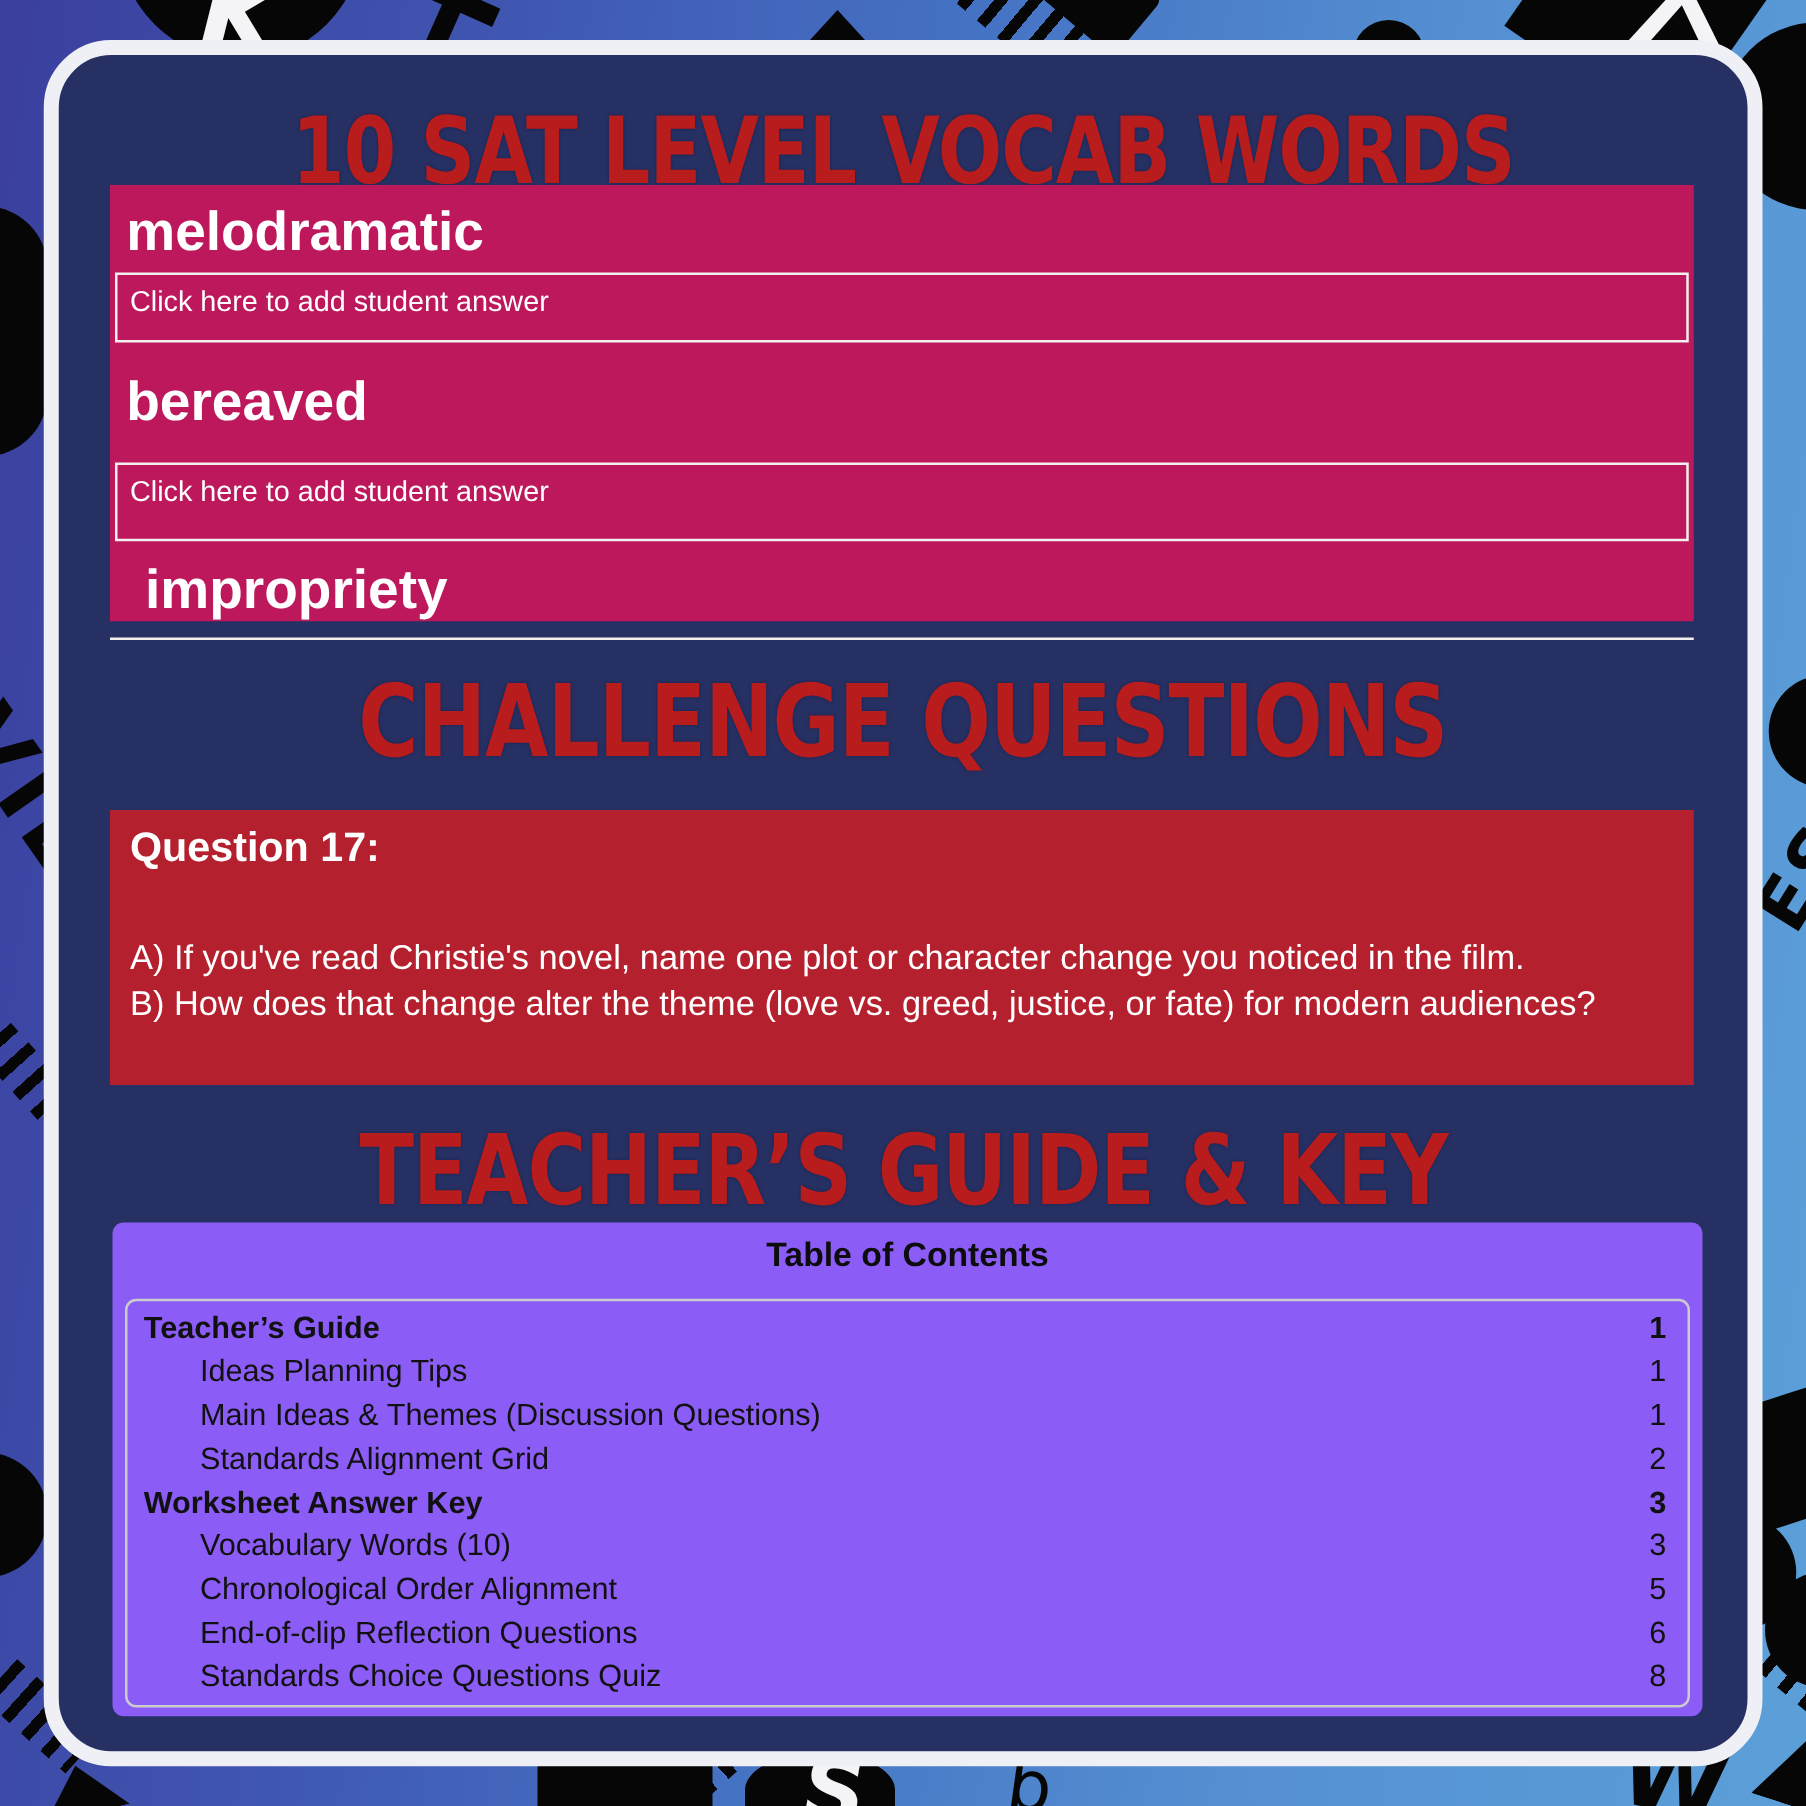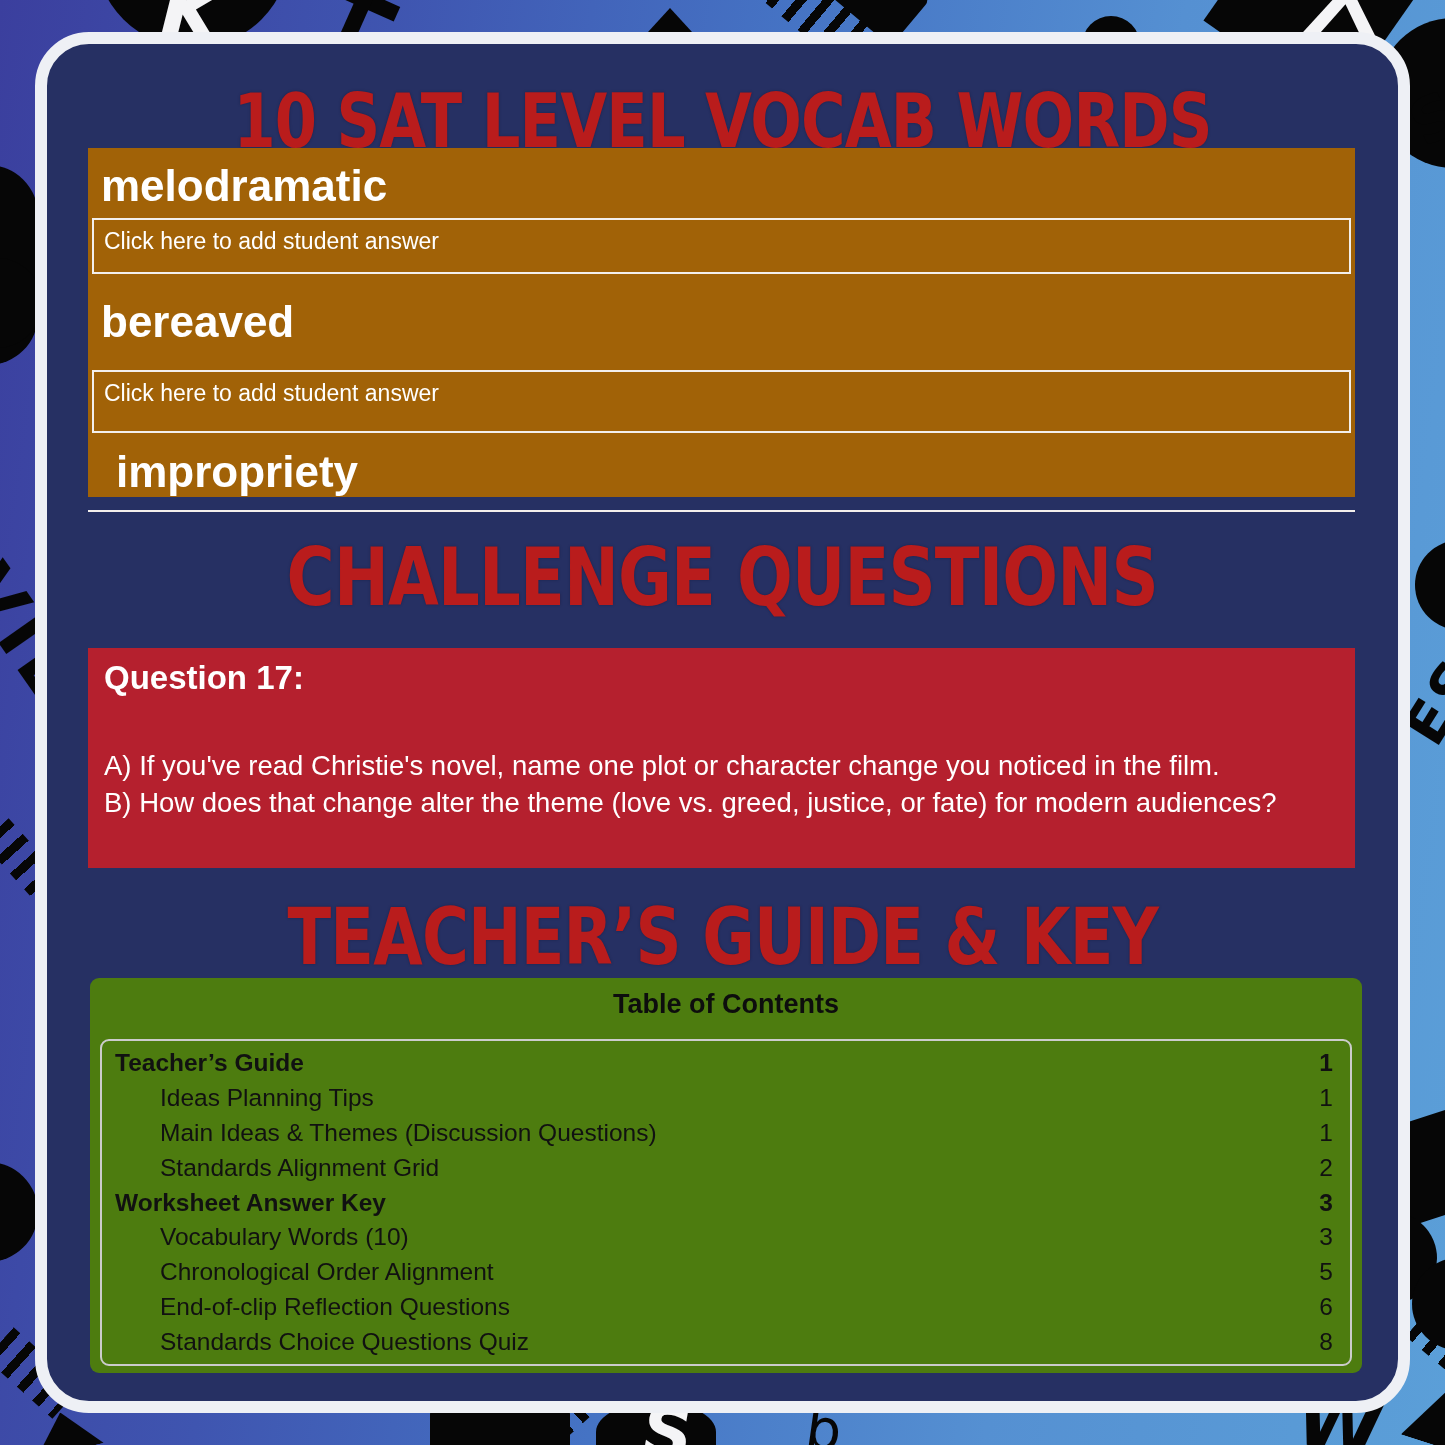--- a/index.html
+++ b/index.html
@@ -32,21 +32,21 @@
     color:#b91c1c;font-family:"DejaVu Sans", sans-serif;font-weight:bold;line-height:1;
     text-shadow:0 0 3px rgba(10,15,40,.35);
   }
   .heading > span{display:inline-block;transform:scaleX(.82);transform-origin:center;white-space:nowrap;letter-spacing:-1px;}
   #vocab-heading{top:84px;font-size:74px;}
   #challenge-heading{top:538px;font-size:80px;}
   #teacher-heading{top:898px;font-size:78px;}
   
   .vocab-panel{
     position:absolute;left:88px;top:148px;width:1267px;height:349px;
-    background:#a16207;z-index:2;box-sizing:border-box;
+    background:#be185d;z-index:2;box-sizing:border-box;
   }
   .vocab-word{
     color:#ffffff;font-weight:bold;font-size:44px;line-height:1;
     padding-left:13px;display:flex;align-items:center;box-sizing:border-box;
   }
   .vw1{height:70px;padding-top:6px;}
   .vw2{height:96px;}
   .vw3{height:77px;padding-left:28px;}
   .answer-box{
     margin:0 4px;box-sizing:border-box;border:2px solid #f3efec;
@@ -61,21 +61,21 @@
     background:#b5202e;z-index:2;box-sizing:border-box;padding:12px 16px;
   }
   .question-label{color:#ffffff;font-weight:bold;font-size:33px;line-height:1.1;}
   .question-body{
     color:#ffffff;font-size:27.5px;line-height:1.32;margin-top:52px;
     white-space:pre-line;
   }
   
   .toc-panel{
     position:absolute;left:90px;top:978px;width:1272px;height:395px;
-    background:#4d7c0f;border-radius:9px;z-index:2;box-sizing:border-box;
+    background:#8b5cf6;border-radius:9px;z-index:2;box-sizing:border-box;
   }
   .toc-heading{
     text-align:center;font-weight:bold;font-size:27px;color:#0d0d0d;padding-top:11px;
   }
   .toc-list{
     position:absolute;left:10px;right:10px;top:61px;bottom:7px;
     border:2px solid #cccccc;border-radius:9px;box-sizing:border-box;
     padding:5px 0;display:flex;flex-direction:column;justify-content:space-between;
   }
   .toc-row{display:flex;align-items:center;flex:1;font-size:24.5px;color:#111111;}

